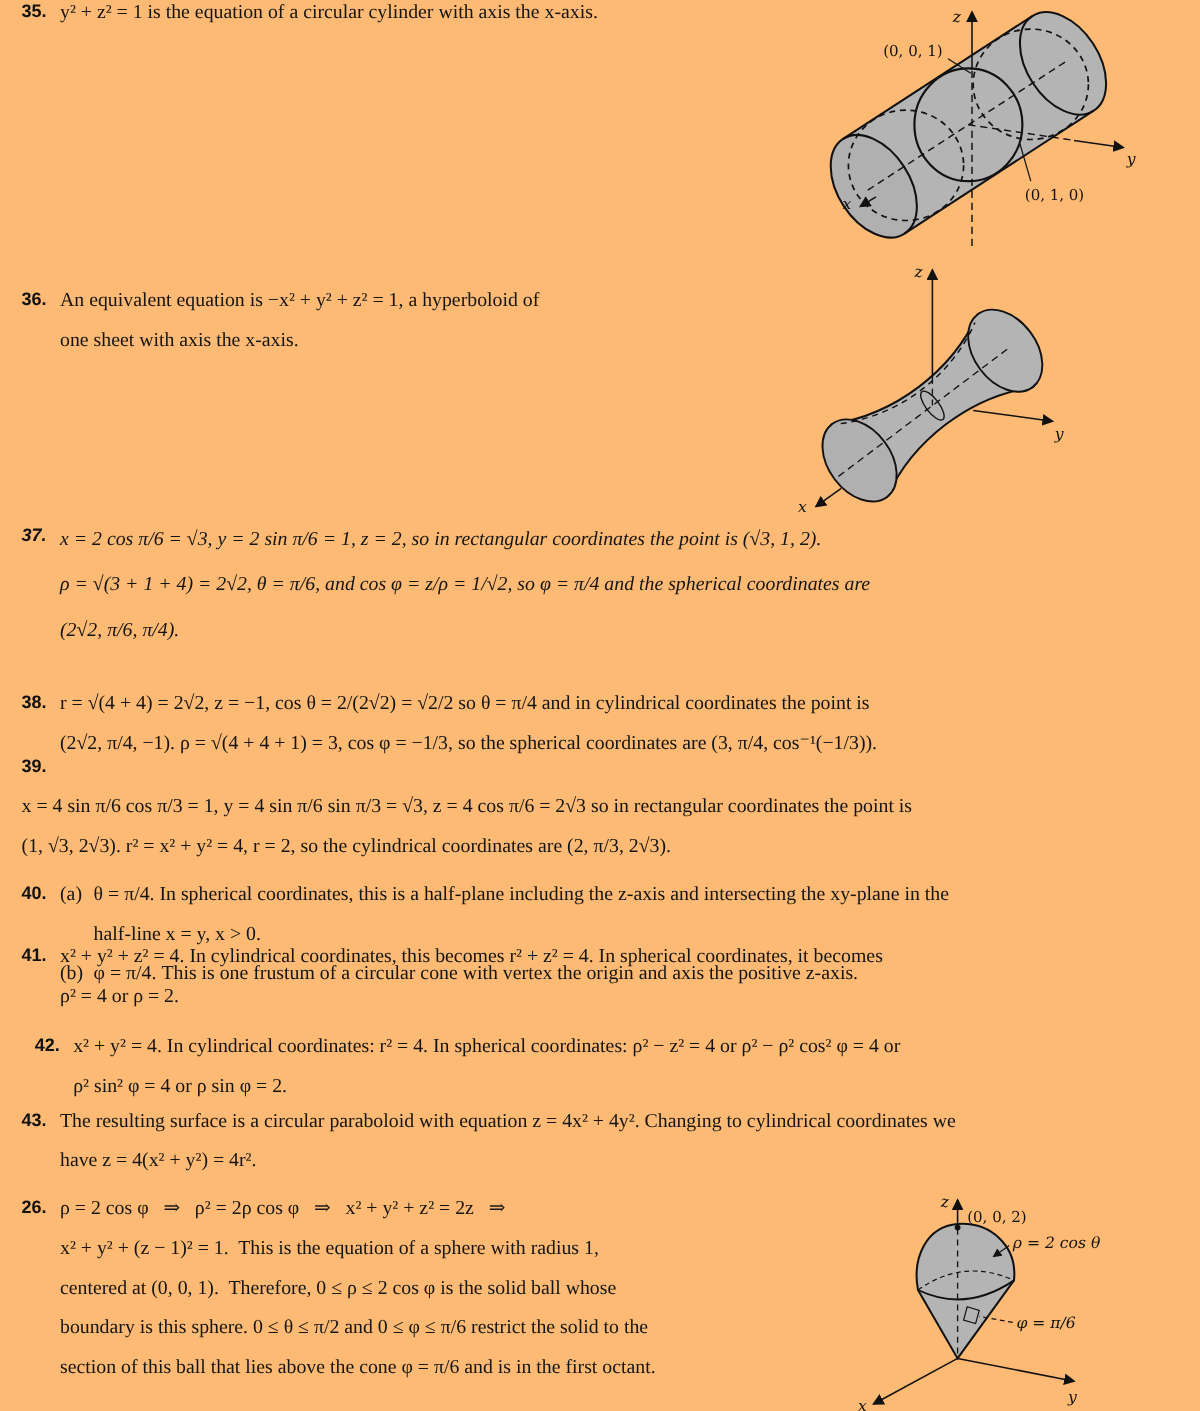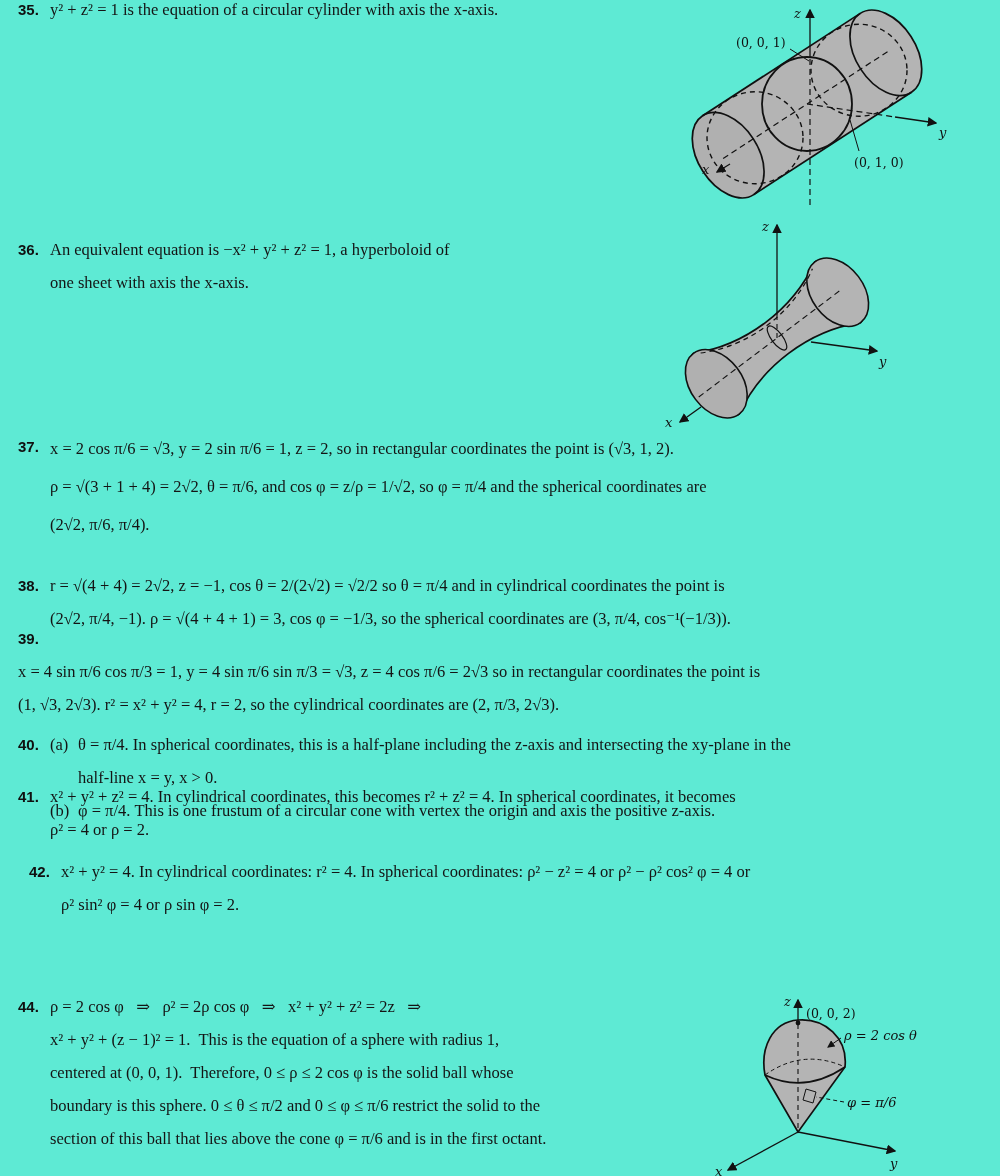--- a/index.html
+++ b/index.html
@@ -1,17 +1,17 @@
 <!DOCTYPE html>
 <html><head>
 <meta charset="utf-8">
 <style>
   html,body{margin:0;padding:0;background:#ffffff;}
   #page{
-    position:relative;width:1000px;height:1176px;background:#5eead4;
+    position:relative;width:1000px;height:1176px;background:#fdba74;
     font-family:"Liberation Serif","DejaVu Serif",serif;color:#141414;
     overflow:hidden;
   }
   .problem{position:absolute;display:flex;align-items:flex-start;}
   .num{
     flex:0 0 32px;width:32px;font-family:"Liberation Sans","DejaVu Sans",sans-serif;
     font-weight:bold;font-size:15px;line-height:33px;color:#101010;
   }
   .content{flex:1;}
   .line{white-space:pre;font-size:16.5px;line-height:33px;}
@@ -104,21 +104,21 @@
     <line x1="152" y1="120" x2="152" y2="30" stroke="#111" stroke-width="1.3" marker-end="url(#ah-hyp)"></line>
     <text x="137" y="36" class="fig-label it">z</text>
 
     <line x1="186" y1="147" x2="252" y2="156" stroke="#111" stroke-width="1.3" marker-end="url(#ah-hyp)"></line>
     <text x="254" y="171" class="fig-label it">y</text>
 
     <line x1="76" y1="212" x2="55" y2="227" stroke="#111" stroke-width="1.3" marker-end="url(#ah-hyp)"></line>
     <text x="40" y="232" class="fig-label it">x</text>
   </svg>
 
-  <div class="problem lh38" style="top:430px;left:18px;width:960px;">
+  <div class="problem lh38" style="top:430px;left:18px;width:960px;font-style:italic;">
     <span class="num">37.</span>
     <div class="content">
       <div class="line">x = 2 cos π/6 = √3, y = 2 sin π/6 = 1, z = 2, so in rectangular coordinates the point is (√3, 1, 2).</div>
       <div class="line">ρ = √(3 + 1 + 4) = 2√2, θ = π/6, and cos φ = z/ρ = 1/√2, so φ = π/4 and the spherical coordinates are</div>
       <div class="line">(2√2, π/6, π/4).</div>
     </div>
   </div>
 
   <div class="problem" style="top:549px;left:18px;width:960px;margin-top:20px;">
     <span class="num">38.</span>
@@ -164,23 +164,30 @@
   </div>
 
   <div class="problem" style="top:855px;left:29px;width:960px;">
     <span class="num">42.</span>
     <div class="content">
       <div class="line">x² + y² = 4. In cylindrical coordinates: r² = 4. In spherical coordinates: ρ² − z² = 4 or ρ² − ρ² cos² φ = 4 or</div>
       <div class="line">ρ² sin² φ = 4 or ρ sin φ = 2.</div>
     </div>
   </div>
 
+  <div class="problem" style="top:917px;left:18px;width:960px;">
+    <span class="num">43.</span>
+    <div class="content">
+      <div class="line">The resulting surface is a circular paraboloid with equation z = 4x² + 4y². Changing to cylindrical coordinates we</div>
+      <div class="line">have z = 4(x² + y²) = 4r².</div>
+    </div>
+  </div>
 
   <div class="problem" style="top:990px;left:18px;width:680px;">
-    <span class="num">44.</span>
+    <span class="num">26.</span>
     <div class="content">
       <div class="line">ρ = 2 cos φ   ⇒   ρ² = 2ρ cos φ   ⇒   x² + y² + z² = 2z   ⇒</div>
       <div class="line">x² + y² + (z − 1)² = 1.  This is the equation of a sphere with radius 1,</div>
       <div class="line">centered at (0, 0, 1).  Therefore, 0 ≤ ρ ≤ 2 cos φ is the solid ball whose</div>
       <div class="line">boundary is this sphere. 0 ≤ θ ≤ π/2 and 0 ≤ φ ≤ π/6 restrict the solid to the</div>
       <div class="line">section of this ball that lies above the cone φ = π/6 and is in the first octant.</div>
     </div>
   </div>
 
   <svg class="figure" style="left:710px;top:990px;" width="230" height="186" viewBox="0 0 230 186">

